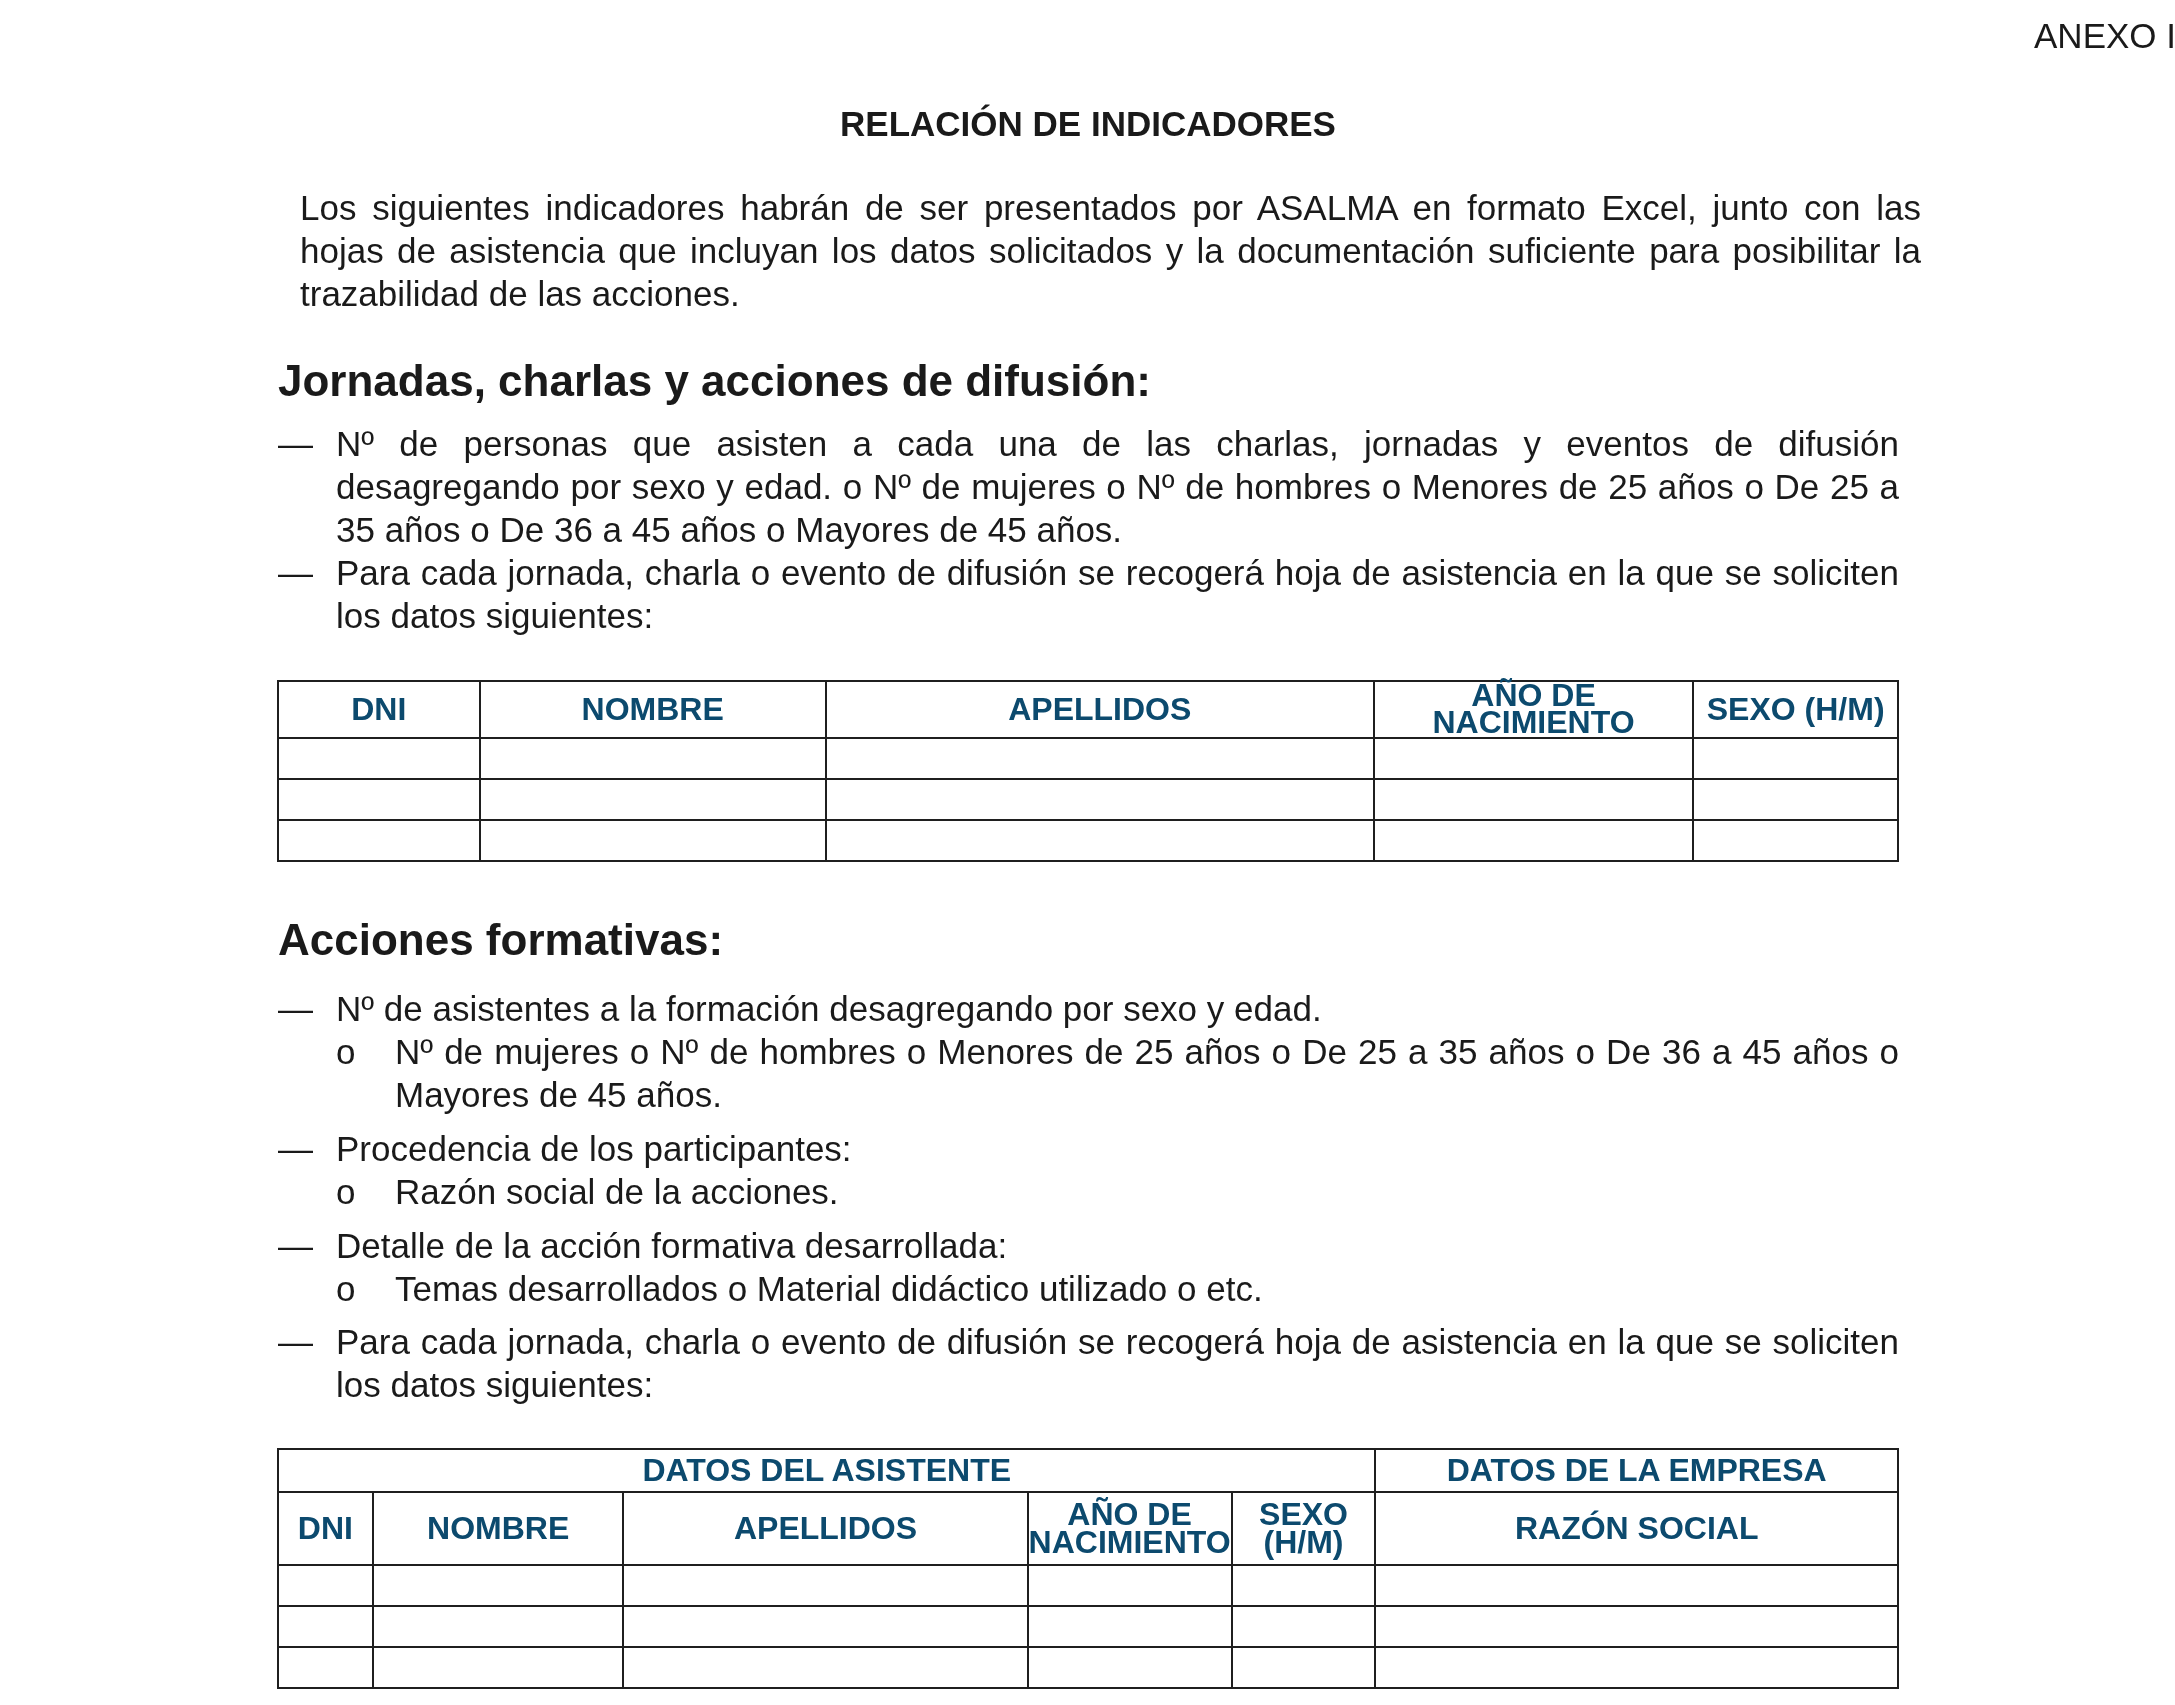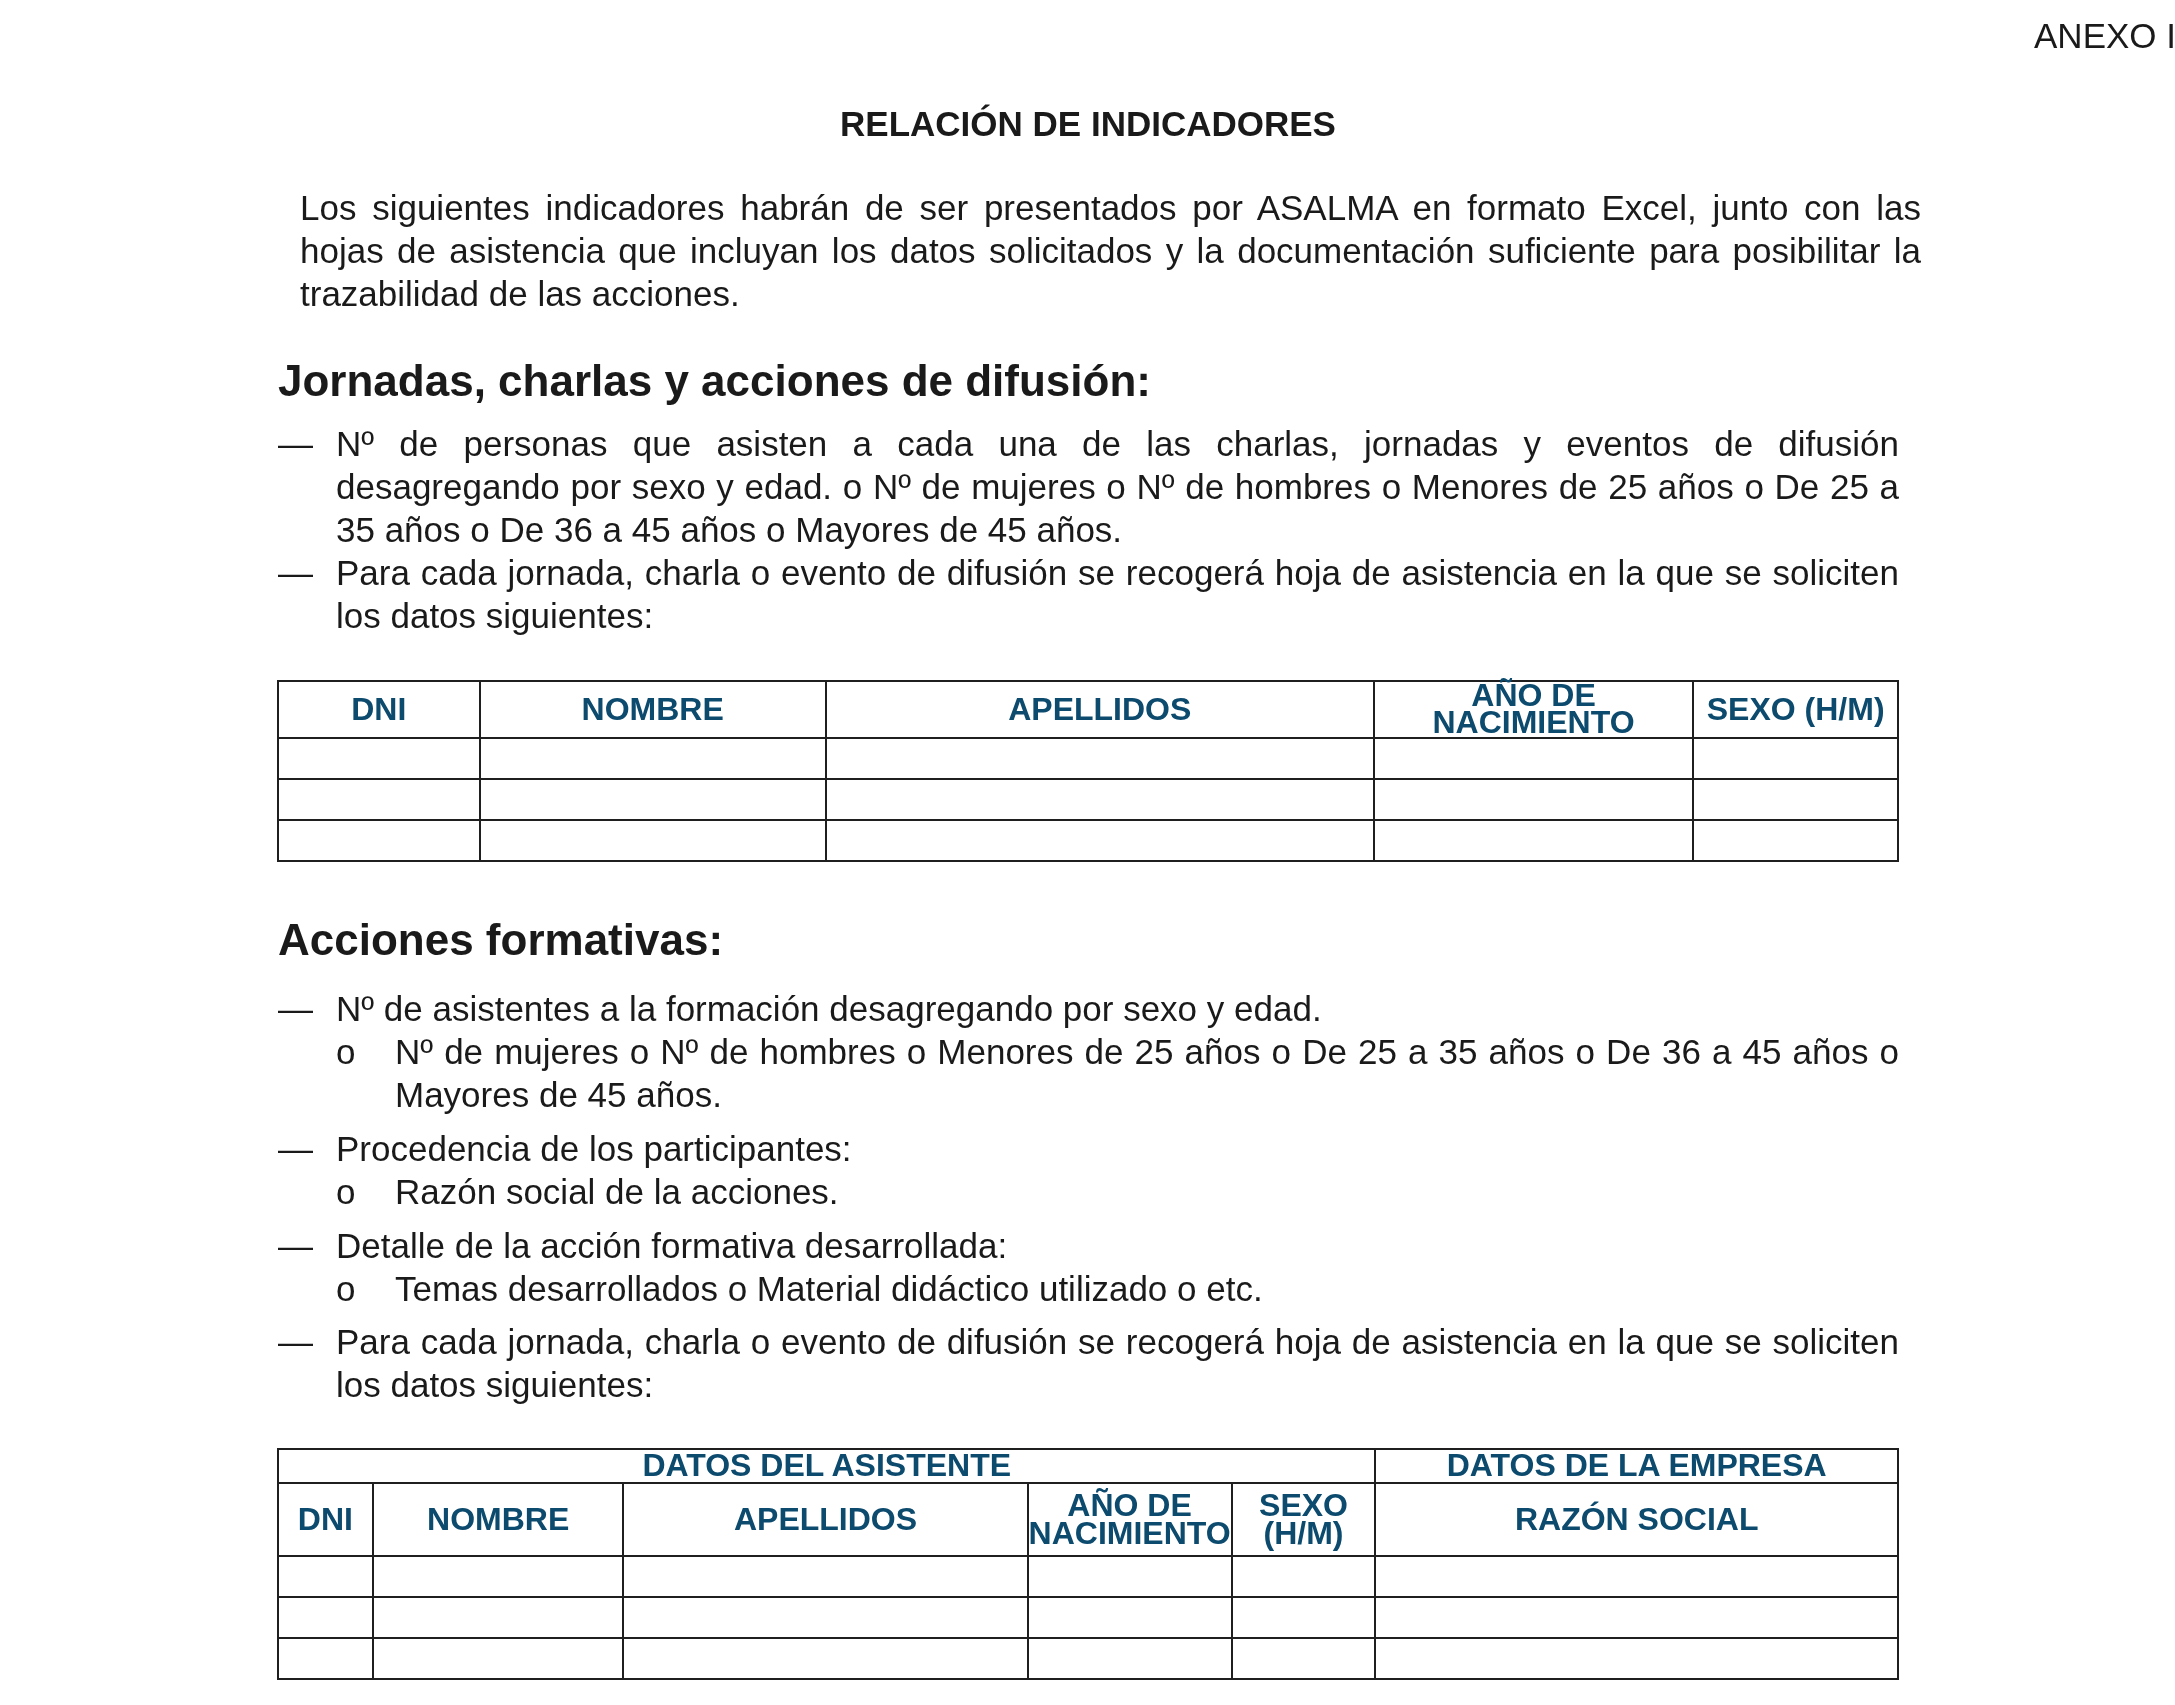--- a/index.html
+++ b/index.html
@@ -151,21 +151,21 @@
 <table class="grid" style="left:277px; top:1448px; width:1622px;">
   <colgroup>
     <col style="width:95px">
       <col style="width:251px">
       <col style="width:405px">
       <col style="width:203px">
       <col style="width:144px">
       <col style="width:524px">
   </colgroup>
   <tbody>
-      <tr style="height:34px;">
+      <tr style="height:43px;">
     <th colspan="5">DATOS DEL ASISTENTE</th>
     <th>DATOS DE LA EMPRESA</th>
   </tr>
   <tr style="height:73px;">
     <th>DNI</th>
     <th>NOMBRE</th>
     <th>APELLIDOS</th>
     <th style="white-space:pre-line;">AÑO DE
 NACIMIENTO</th>
     <th style="white-space:pre-line;">SEXO

